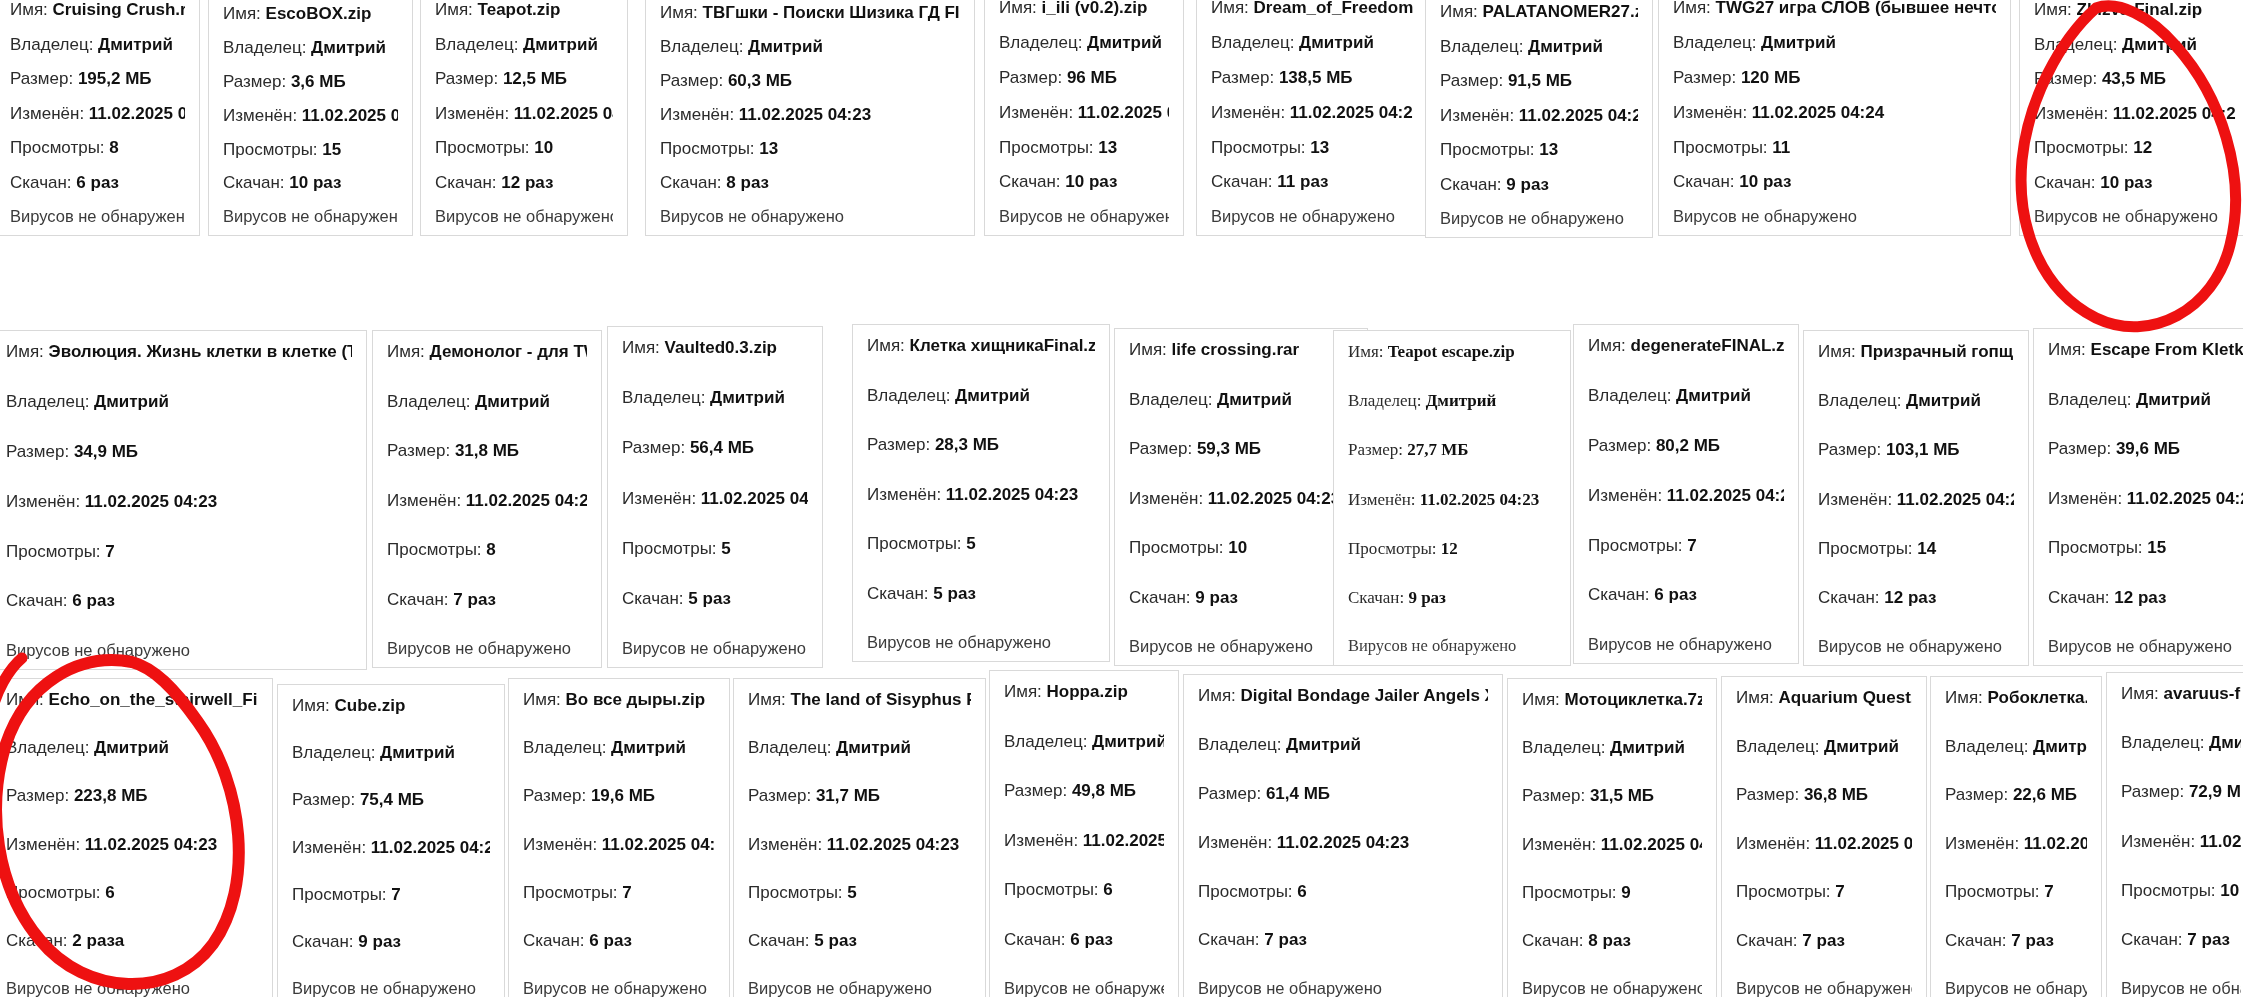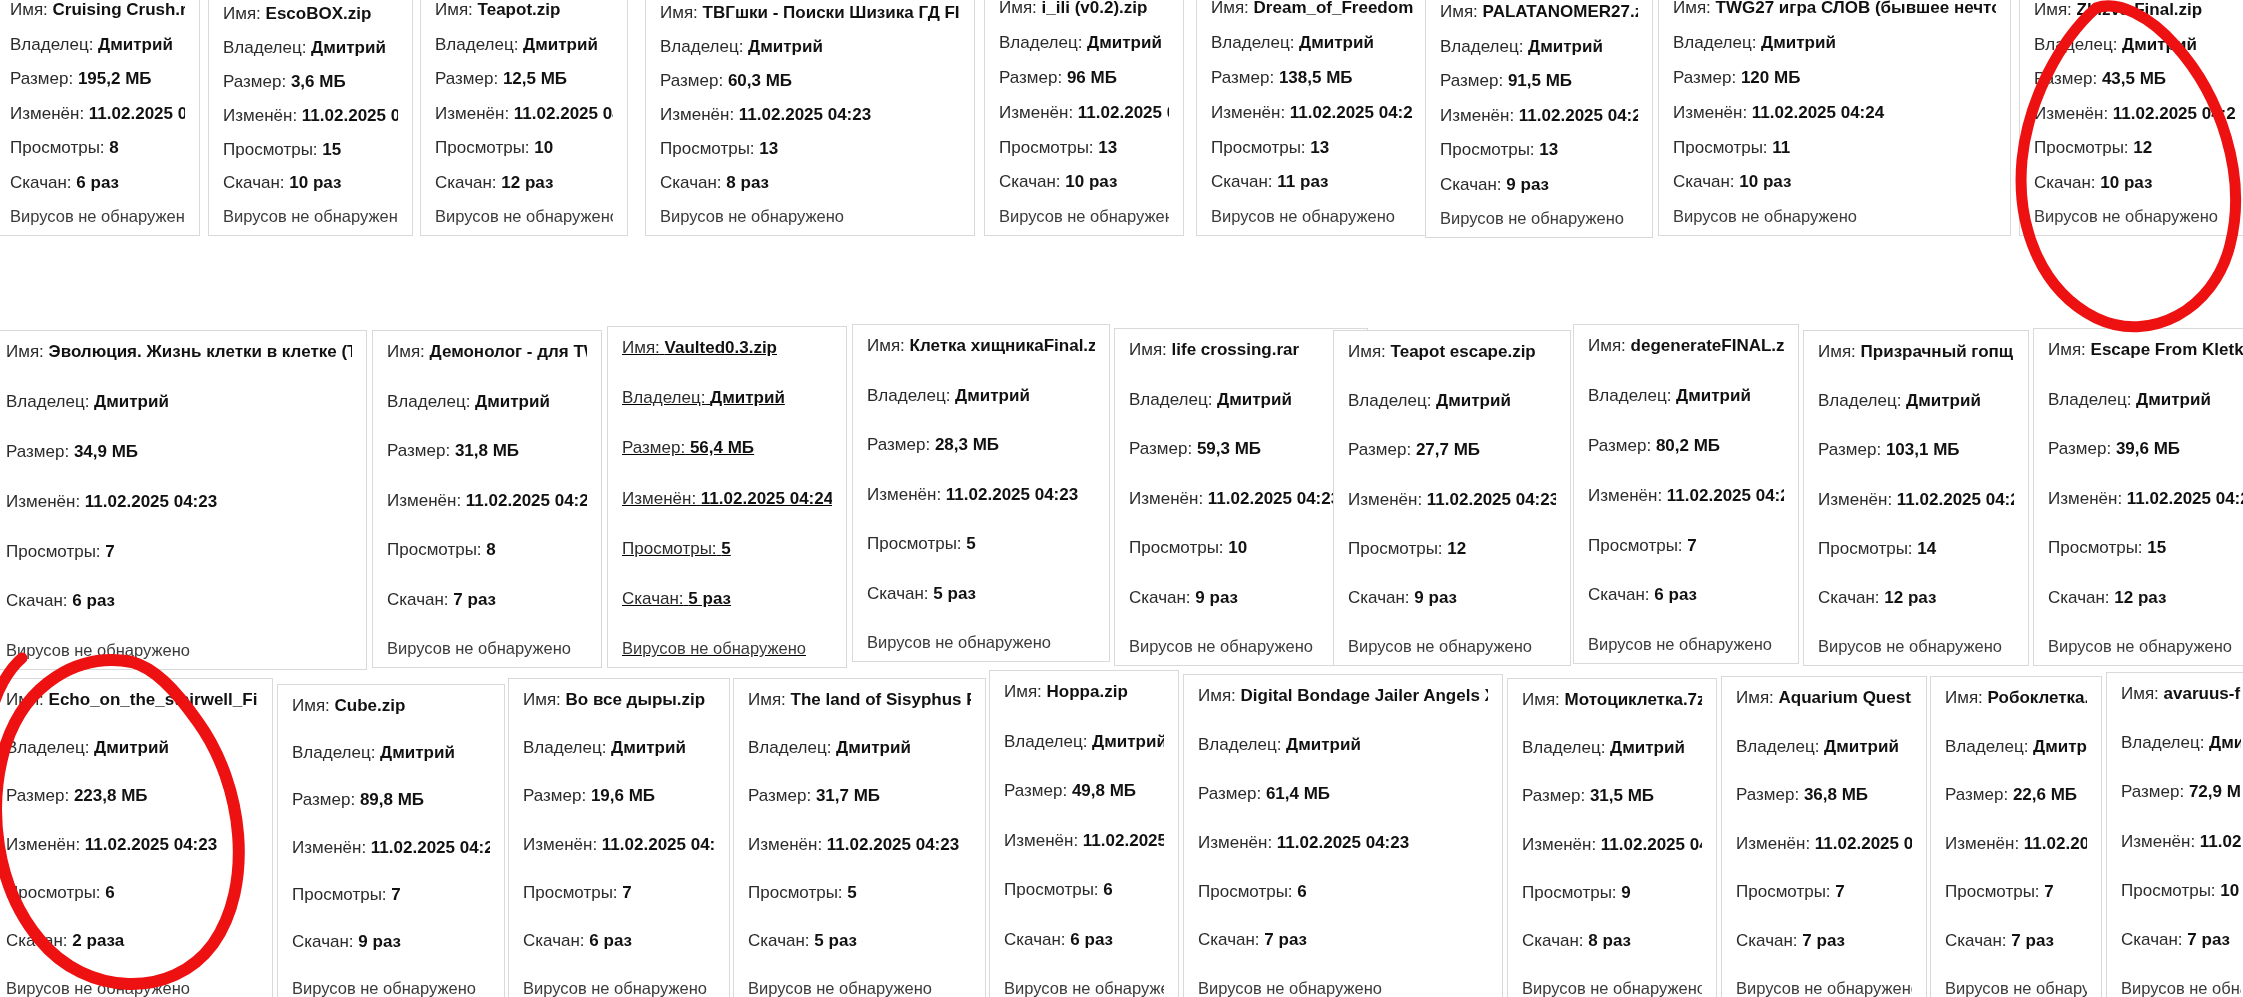--- a/index.html
+++ b/index.html
@@ -174,21 +174,21 @@
         <div class="card-inner">
           <div class="row name-row"><span class="lbl">Имя:</span> <span class="val">Демонолог - для TWG.zip</span></div>
           <div class="row"><span class="lbl">Владелец:</span> <span class="val">Дмитрий</span></div>
           <div class="row"><span class="lbl">Размер:</span> <span class="val">31,8 МБ</span></div>
           <div class="row"><span class="lbl">Изменён:</span> <span class="val">11.02.2025 04:23</span></div>
           <div class="row"><span class="lbl">Просмотры:</span> <span class="val">8</span></div>
           <div class="row"><span class="lbl">Скачан:</span> <span class="val">7 раз</span></div>
           <div class="row virus">Вирусов не обнаружено</div>
         </div>
       </div>
-      <div class="card" style="left: 607px; top: 326px; width: 240px; height: 342px; text-decoration: underline;">
+      <div class="card" style="left: 607px; top: 326px; width: 216px; height: 342px;">
         <div class="card-inner">
           <div class="row name-row"><span class="lbl">Имя:</span> <span class="val">Vaulted0.3.zip</span></div>
           <div class="row"><span class="lbl">Владелец:</span> <span class="val">Дмитрий</span></div>
           <div class="row"><span class="lbl">Размер:</span> <span class="val">56,4 МБ</span></div>
           <div class="row"><span class="lbl">Изменён:</span> <span class="val">11.02.2025 04:24</span></div>
           <div class="row"><span class="lbl">Просмотры:</span> <span class="val">5</span></div>
           <div class="row"><span class="lbl">Скачан:</span> <span class="val">5 раз</span></div>
           <div class="row virus">Вирусов не обнаружено</div>
         </div>
       </div>
@@ -207,21 +207,21 @@
         <div class="card-inner">
           <div class="row name-row"><span class="lbl">Имя:</span> <span class="val">life crossing.rar</span></div>
           <div class="row"><span class="lbl">Владелец:</span> <span class="val">Дмитрий</span></div>
           <div class="row"><span class="lbl">Размер:</span> <span class="val">59,3 МБ</span></div>
           <div class="row"><span class="lbl">Изменён:</span> <span class="val">11.02.2025 04:23</span></div>
           <div class="row"><span class="lbl">Просмотры:</span> <span class="val">10</span></div>
           <div class="row"><span class="lbl">Скачан:</span> <span class="val">9 раз</span></div>
           <div class="row virus">Вирусов не обнаружено</div>
         </div>
       </div>
-      <div class="card" style="left: 1333px; top: 330px; width: 238px; height: 336px;">
+      <div class="card" style="left: 1333px; top: 330px; width: 238px; height: 336px; font-family: Liberation Serif, serif;">
         <div class="card-inner">
           <div class="row name-row"><span class="lbl">Имя:</span> <span class="val">Teapot escape.zip</span></div>
           <div class="row"><span class="lbl">Владелец:</span> <span class="val">Дмитрий</span></div>
           <div class="row"><span class="lbl">Размер:</span> <span class="val">27,7 МБ</span></div>
           <div class="row"><span class="lbl">Изменён:</span> <span class="val">11.02.2025 04:23</span></div>
           <div class="row"><span class="lbl">Просмотры:</span> <span class="val">12</span></div>
           <div class="row"><span class="lbl">Скачан:</span> <span class="val">9 раз</span></div>
           <div class="row virus">Вирусов не обнаружено</div>
         </div>
       </div>
@@ -266,21 +266,21 @@
           <div class="row"><span class="lbl">Изменён:</span> <span class="val">11.02.2025 04:23</span></div>
           <div class="row"><span class="lbl">Просмотры:</span> <span class="val">6</span></div>
           <div class="row"><span class="lbl">Скачан:</span> <span class="val">2 раза</span></div>
           <div class="row virus">Вирусов не обнаружено</div>
         </div>
       </div>
       <div class="card" style="left: 277px; top: 684px; width: 228px; height: 324px;">
         <div class="card-inner">
           <div class="row name-row"><span class="lbl">Имя:</span> <span class="val">Cube.zip</span></div>
           <div class="row"><span class="lbl">Владелец:</span> <span class="val">Дмитрий</span></div>
-          <div class="row"><span class="lbl">Размер:</span> <span class="val">89,8 МБ</span></div>
+          <div class="row"><span class="lbl">Размер:</span> <span class="val">75,4 МБ</span></div>
           <div class="row"><span class="lbl">Изменён:</span> <span class="val">11.02.2025 04:23</span></div>
           <div class="row"><span class="lbl">Просмотры:</span> <span class="val">7</span></div>
           <div class="row"><span class="lbl">Скачан:</span> <span class="val">9 раз</span></div>
           <div class="row virus">Вирусов не обнаружено</div>
         </div>
       </div>
       <div class="card" style="left: 508px; top: 678px; width: 222px; height: 330px;">
         <div class="card-inner">
           <div class="row name-row"><span class="lbl">Имя:</span> <span class="val">Во все дыры.zip</span></div>
           <div class="row"><span class="lbl">Владелец:</span> <span class="val">Дмитрий</span></div>

